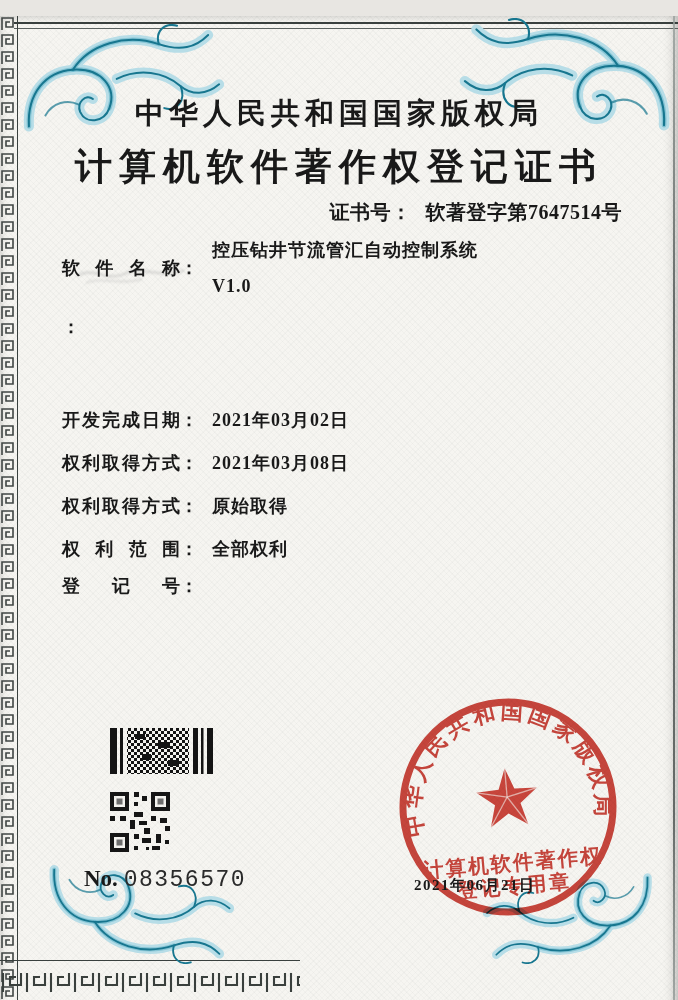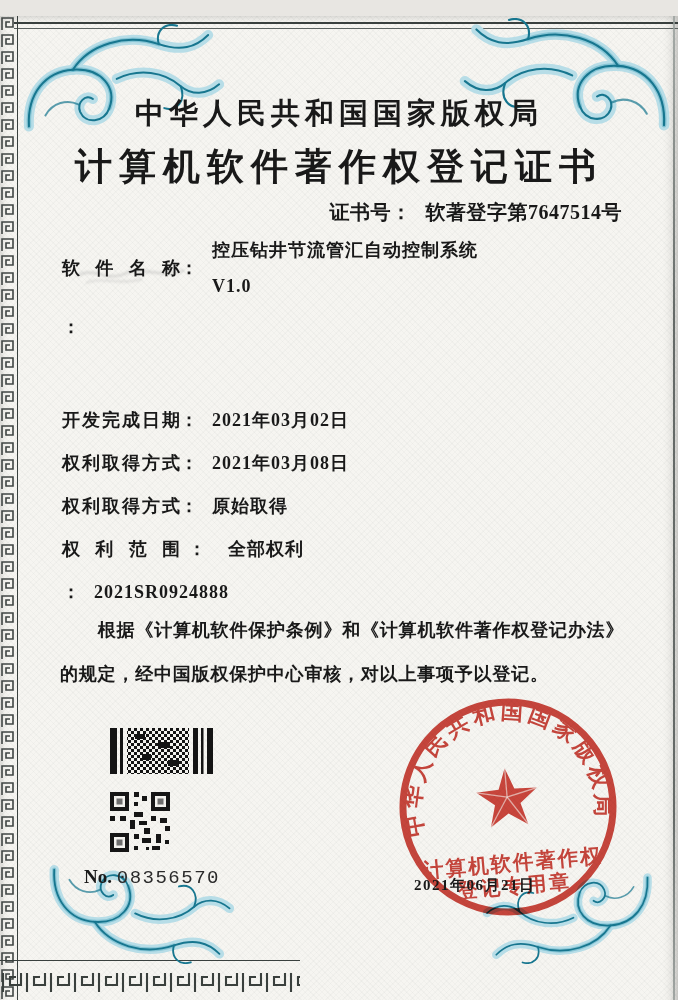--- a/index.html
+++ b/index.html
@@ -31,21 +31,21 @@
   
   .frow{left:62px;font-size:18px;font-weight:700;display:flex;align-items:center;}
   .flabel{display:inline-block;width:118px;text-align:justify;text-align-last:justify;}
   .fcolon{display:inline-block;margin-right:14px;}
   .fvalue{display:inline-block;white-space:pre-line;line-height:36px;letter-spacing:1px;}
   
   .statement{left:60px;top:592px;width:566px;font-size:18px;font-weight:700;line-height:44px;text-indent:2.1em;letter-spacing:.8px;}
   
   .barcode{left:110px;top:712px;width:108px;height:46px;}
   .qrcode{left:108px;top:774px;width:64px;height:64px;}
-  .serial{left:84px;top:850px;font-size:19px;}
+  .serial{left:84px;top:850px;font-size:23px;}
   .serial .no{font-weight:700;font-family:"Liberation Serif",serif;}
   .serial .num{font-family:"Liberation Mono","DejaVu Sans Mono",monospace;letter-spacing:1.5px;color:#2a2a2a;}
   
   .seal{left:393px;top:676px;width:230px;height:230px;transform:rotate(-5deg);mix-blend-mode:multiply;opacity:.93;z-index:3;}
   .issuedate{left:414px;top:860px;font-size:15px;font-weight:700;letter-spacing:1.5px;z-index:4;}
   .ghost{left:72px;top:240px;width:130px;height:34px;opacity:.5;filter:blur(1.1px);z-index:0;}
 </style>
 </head>
 <body>
 
@@ -135,31 +135,30 @@
   <div class="abs frow" style="top:429px;">
     <span class="flabel">权利取得方式</span>
       <span class="fcolon">：</span>
       <span class="fvalue">2021年03月08日</span>
   </div>
   <div class="abs frow" style="top:472px;">
     <span class="flabel">权利取得方式</span>
       <span class="fcolon">：</span>
       <span class="fvalue">原始取得</span>
   </div>
-  <div class="abs frow" style="top:515px;gap:8px;">
+  <div class="abs frow" style="top:515px;">
     <span class="flabel">权利范围</span>
       <span class="fcolon">：</span>
       <span class="fvalue">全部权利</span>
   </div>
   <div class="abs frow" style="top:558px;">
-      <span class="fcolon">：</span>
-      <span class="fvalue">2021SR0924888</span>
-  </div>
-
-  <div class="abs statement">根据《计算机软件保护条例》和《计算机软件著作权登记办法》的规定，经中国版权保护中心审核，对以上事项予以登记。</div>
+    <span class="flabel">登记号</span>
+      <span class="fcolon">：</span>
+  </div>
+
 
   <svg class="abs barcode" viewBox="0 0 108 46">
     <defs>
       <pattern id="bcnoise" width="6" height="6" patternUnits="userSpaceOnUse">
         <rect width="3" height="3" fill="#141414"></rect>
           <rect x="3" y="3" width="3" height="3" fill="#141414"></rect>
       </pattern>
     </defs>
     <rect x="0" y="0" width="7" height="46" fill="#141414"></rect>
     <rect x="10" y="0" width="3" height="46" fill="#141414"></rect>

